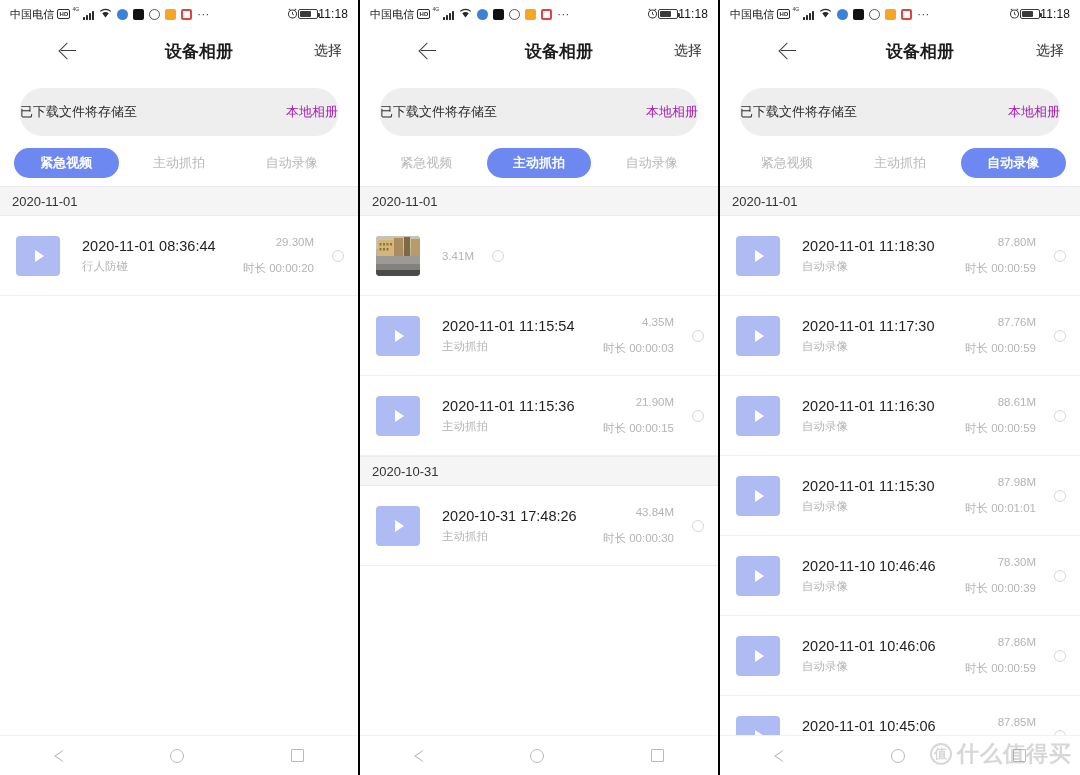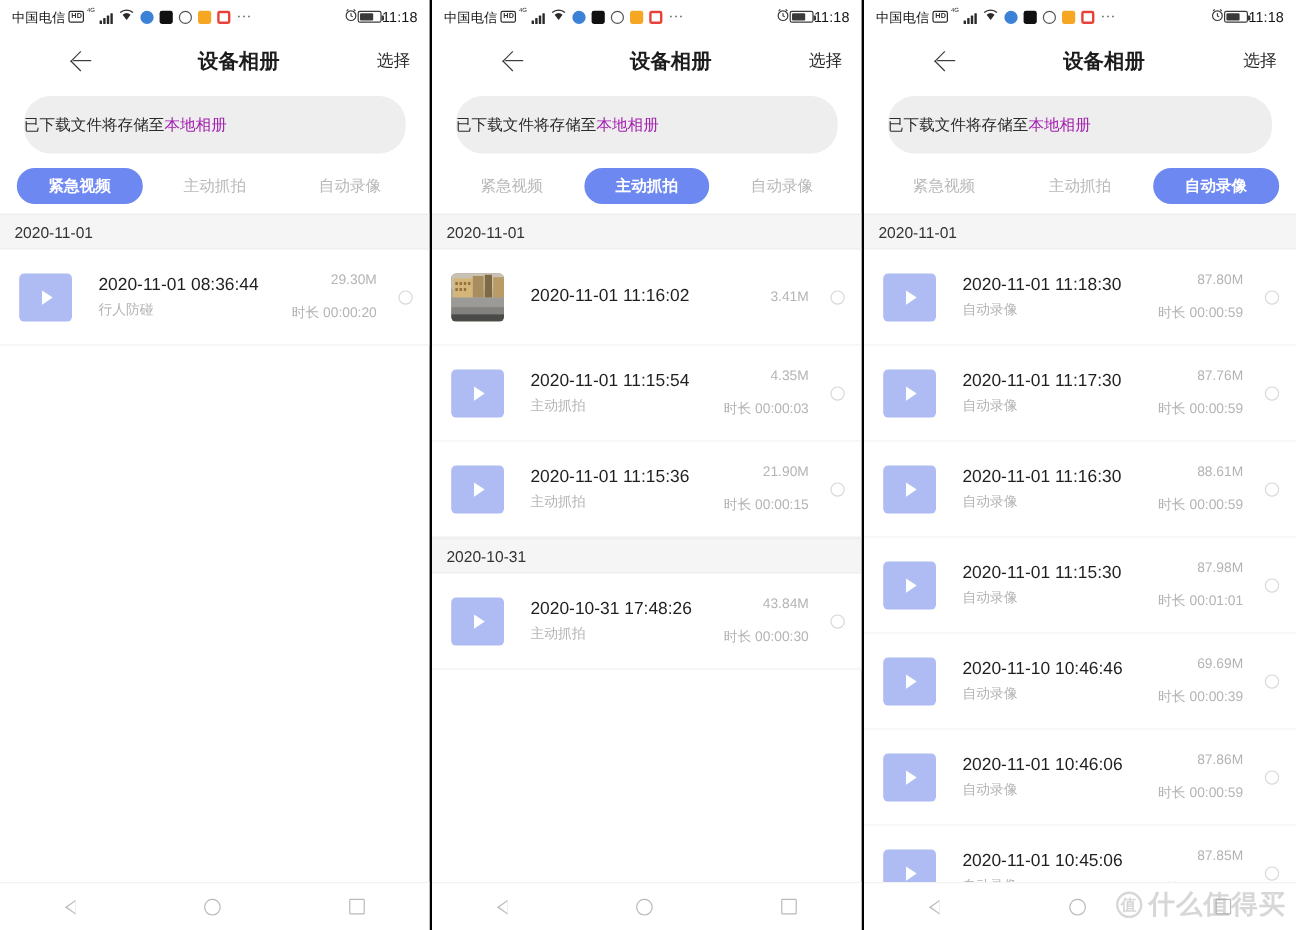--- a/index.html
+++ b/index.html
@@ -100,22 +100,22 @@
   }
   .appbar-action {
     margin-left: auto; font-size: 14px; color: #2b2b2b; cursor: pointer;
     z-index: 2;
   }
 
   
   .banner-wrap { padding: 6px 20px 10px; flex: 0 0 auto; }
   .banner {
     background: #eeeeee; border-radius: 22px;
-    height: 48px; display: flex; align-items: center; justify-content: flex-start;
-    font-size: 13px; color: #2b2b2b;
+    height: 48px; display: flex; align-items: center; justify-content: space-between;
+    font-size: 13px; color: #2b2b2b; margin-top: 8px;
   }
   .banner .link { color: #a21caf; }
 
   
   .tabs {
     flex: 0 0 auto; height: 40px;
     display: flex; align-items: center;
     padding: 0 10px 6px;
   }
   .tab {
@@ -390,23 +390,20 @@
               <rect x="10.5" y="12" width="2" height="2.5" fill="#8c7340"></rect>
               <rect x="18" y="2" width="9" height="18" fill="#a98d5e"></rect>
               <rect x="28" y="1" width="6" height="19" fill="#7d6a43"></rect>
               <rect x="35" y="3" width="9" height="17" fill="#b99b66"></rect>
               <rect y="20" width="44" height="14" fill="#9b9a96"></rect>
               <rect y="28" width="44" height="8" fill="#82817d"></rect>
               <rect y="34" width="44" height="6" fill="#4a4a48"></rect>
             </svg>
           </div>
           <div class="row-body">
-            <div class="row-main">
-              <div class="row-title">2020-11-01 11:16:02</div>
-            </div>
             <div class="row-meta">
               <div class="row-size">3.41M</div>
             </div>
             <div class="radio"></div>
           </div>
         </div>
         <div class="row">
           <div class="thumb">
             <div class="play"></div>
           </div>
@@ -594,21 +591,21 @@
         <div class="row">
           <div class="thumb">
             <div class="play"></div>
           </div>
           <div class="row-body">
             <div class="row-main">
               <div class="row-title">2020-11-10 10:46:46</div>
               <div class="row-sub">自动录像</div>
             </div>
             <div class="row-meta">
-              <div class="row-size">69.69M</div>
+              <div class="row-size">78.30M</div>
               <div class="row-dur">时长 00:00:39</div>
             </div>
             <div class="radio"></div>
           </div>
         </div>
         <div class="row">
           <div class="thumb">
             <div class="play"></div>
           </div>
           <div class="row-body">

